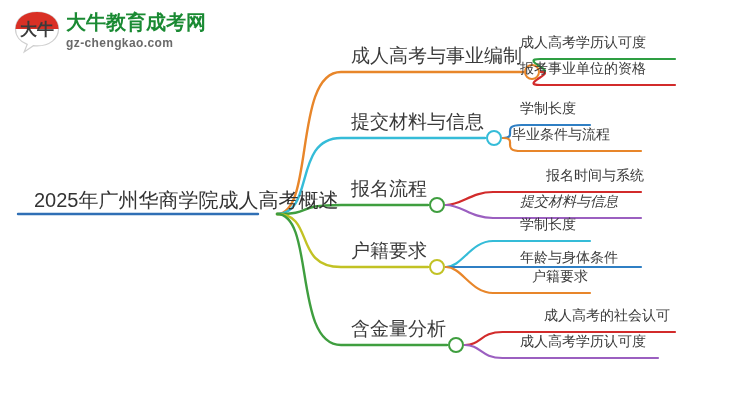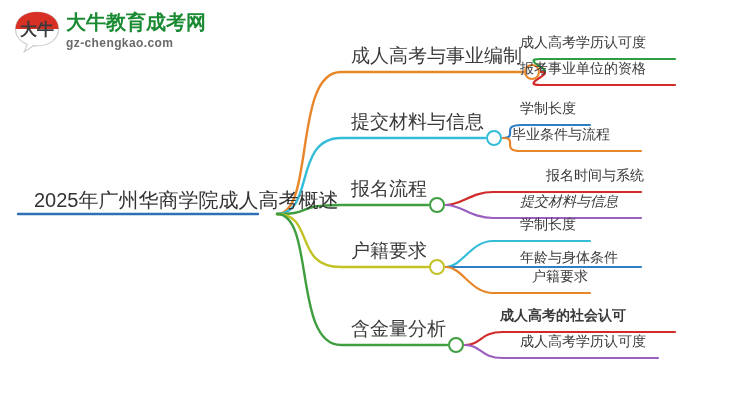--- a/index.html
+++ b/index.html
@@ -136,15 +136,15 @@
     <div class="map-label leaf-label" style="left: 520px; top: 101px; text-align: right;">学制长度</div>
     <div class="map-label leaf-label" style="left: 512px; top: 127px;">毕业条件与流程</div>
     <div class="map-label branch-label" style="left: 351px; top: 179px; font-family: Liberation Serif, serif;">报名流程</div>
     <div class="map-label leaf-label" style="left: 520px; top: 168px; margin-left: 26px;">报名时间与系统</div>
     <div class="map-label leaf-label" style="left: 520px; top: 194px; font-style: italic;">提交材料与信息</div>
     <div class="map-label branch-label" style="left: 351px; top: 241px;">户籍要求</div>
     <div class="map-label leaf-label" style="left: 520px; top: 217px;">学制长度</div>
     <div class="map-label leaf-label" style="left: 520px; top: 250px;">年龄与身体条件</div>
     <div class="map-label leaf-label" style="left: 532px; top: 269px;">户籍要求</div>
     <div class="map-label branch-label" style="left: 351px; top: 319px;">含金量分析</div>
-    <div class="map-label leaf-label" style="left: 500px; top: 308px; font-weight: bold;">成人高考的社会认可</div>
+    <div class="map-label leaf-label" style="left: 544px; top: 308px;">成人高考的社会认可</div>
     <div class="map-label leaf-label" style="left: 520px; top: 334px;">成人高考学历认可度</div>
   </div>
 
 </body></html>

